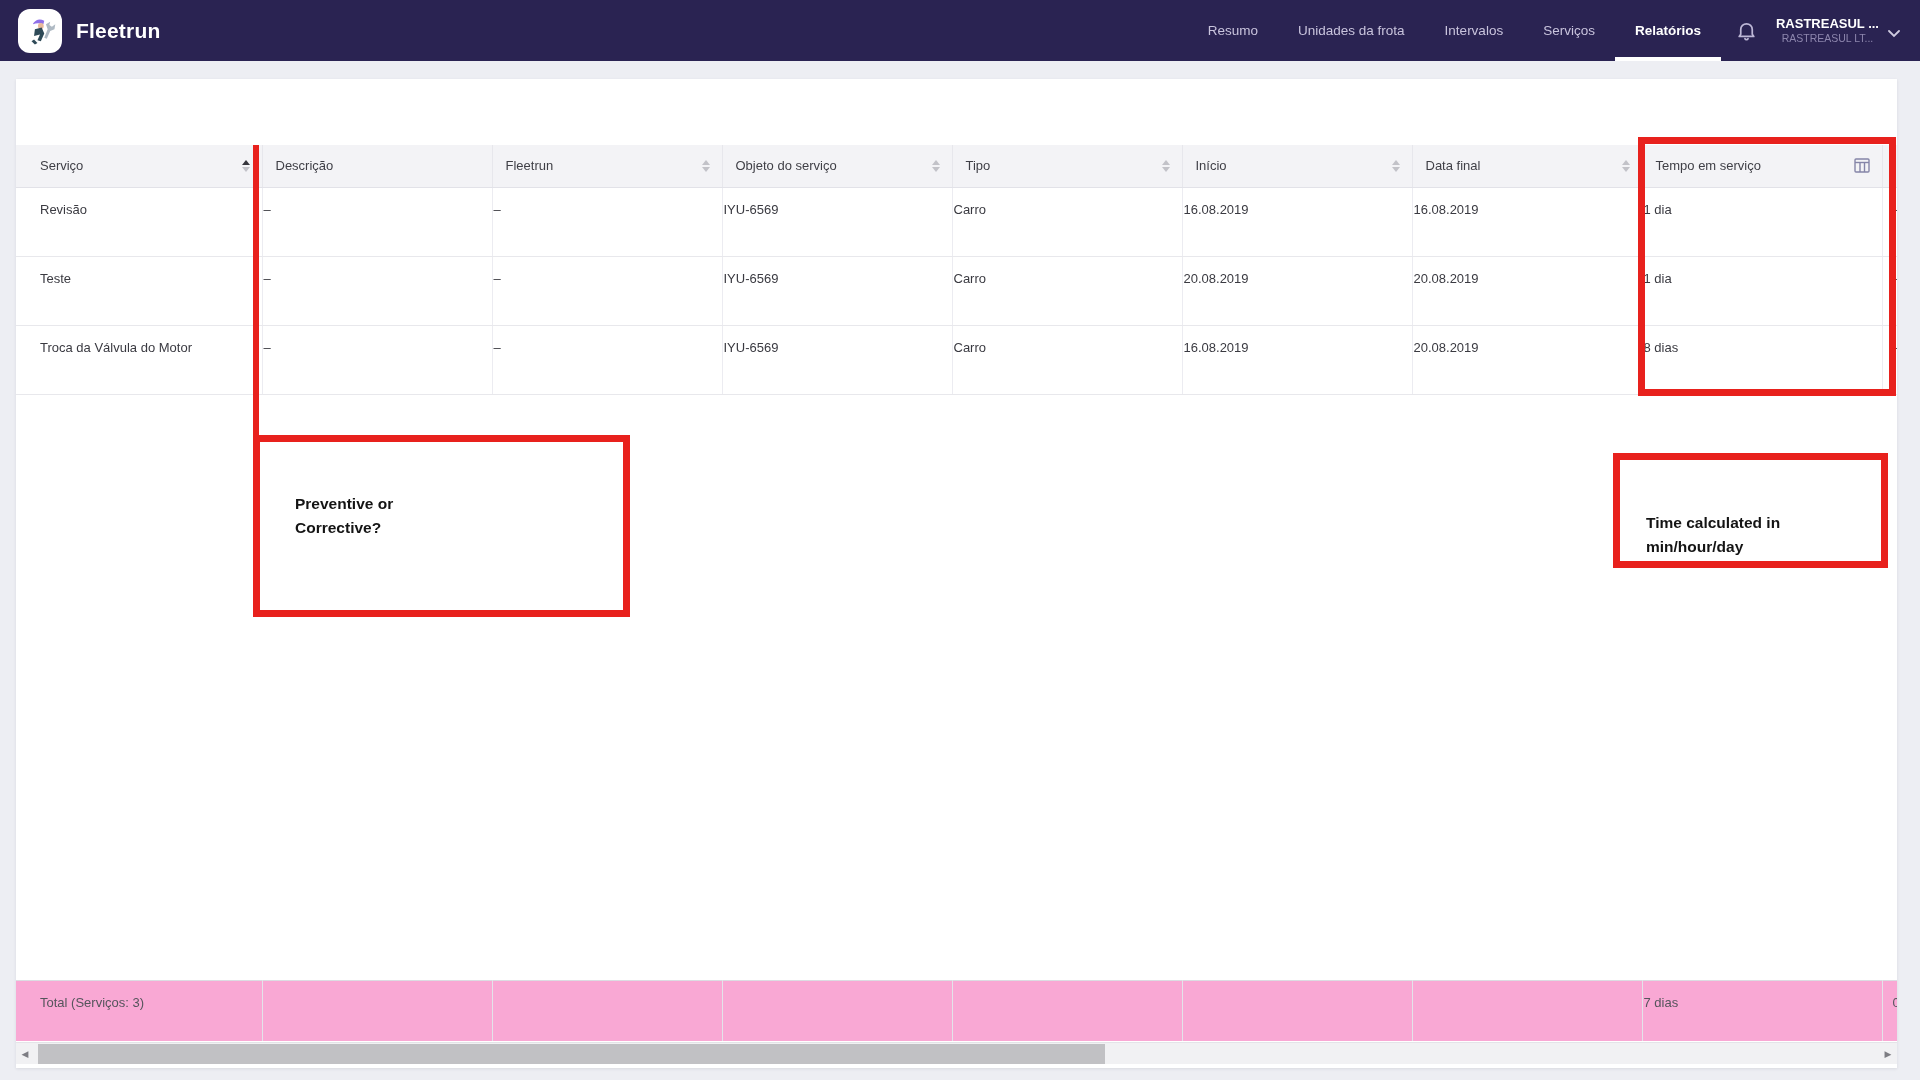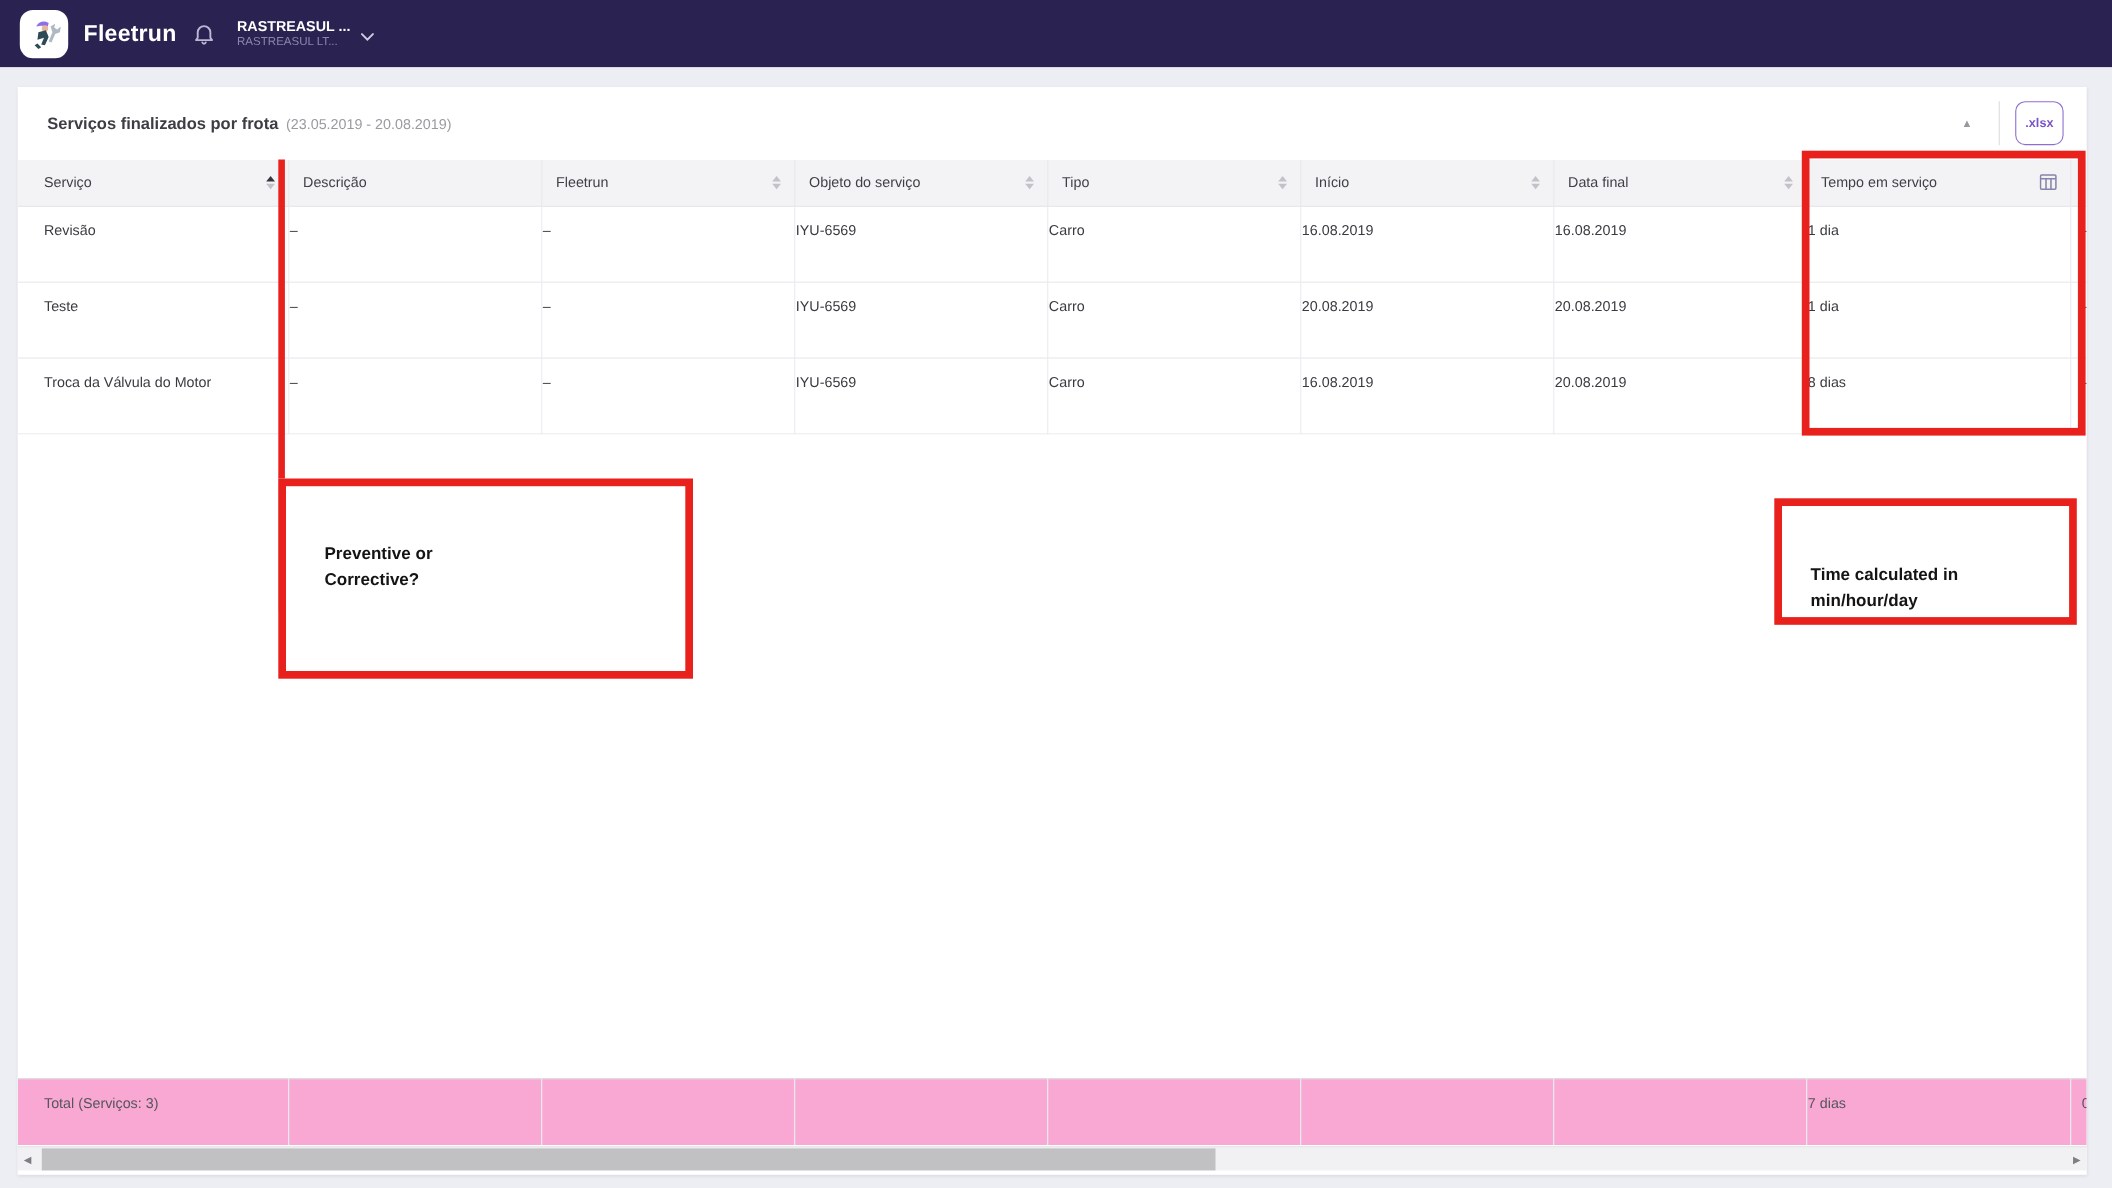--- a/index.html
+++ b/index.html
@@ -33,21 +33,21 @@
   }
   .nav-item.active { color:#ffffff; font-weight:bold; }
   .nav-item.active::after {
     content:""; position:absolute; left:0; right:0; bottom:0; height:4px;
     background:#ffffff;
   }
   .bell-wrap { display:flex; align-items:center; padding:0 18px 0 14px; cursor:pointer; }
   .user-wrap {
     display:flex; align-items:center; cursor:pointer; padding-right:20px;
   }
-  .user-text { text-align:left; line-height:1.25; }
+  .user-text { text-align:center; line-height:1.25; }
   .user-name { color:#ffffff; font-size:13px; font-weight:bold; }
   .user-company { color:#8d86ad; font-size:10.5px; }
   .chevron { margin-left:9px; margin-top:6px; }
 
   
   .card {
     position:absolute; left:16px; top:79px; width:1881px; height:989px;
     background:#ffffff; box-shadow:0 1px 3px rgba(40,40,60,.10);
     overflow:hidden;
   }
@@ -139,20 +139,27 @@
     <svg width="34" height="34" viewBox="0 0 40 40">
       <path d="M12 11 q5 -7 13 -3 l-1 4 q-7 -2 -12 0 z" fill="#8f6fe8"></path>
       <circle cx="21" cy="14" r="3.4" fill="#e8b89a"></circle>
       <path d="M14 18 l8 -2 3 7 -4 9 -4 -1 3 -7 -7 2 z" fill="#2e4a57"></path>
       <path d="M13 30 l4 4 -3 2 -4 -4 z" fill="#2e4a57"></path>
       <path d="M27 12 l5 -3 -1 4 3 2 4 -3 -1 6 -5 2 -4 9 -3 -1 4 -10 z" fill="#aeb9c3"></path>
     </svg>
   </div>
   <div class="brand">Fleetrun</div>
 
+  <div class="nav">
+    <div class="nav-item">Resumo</div>
+    <div class="nav-item">Unidades da frota</div>
+    <div class="nav-item">Intervalos</div>
+    <div class="nav-item">Serviços</div>
+    <div class="nav-item active">Relatórios</div>
+  </div>
 
   <div class="bell-wrap">
     <svg width="23" height="23" viewBox="0 0 24 24" fill="none" stroke="#bdb7d6" stroke-width="1.8" stroke-linejoin="round" stroke-linecap="round">
       <path d="M18 16v-5a6 6 0 0 0-12 0v5l-1.6 2.2h15.2z"></path>
       <path d="M10.4 20.5a1.7 1.7 0 0 0 3.2 0"></path>
     </svg>
   </div>
 
   <div class="user-wrap">
     <div class="user-text">
@@ -160,29 +167,20 @@
       <div class="user-company">RASTREASUL LT...</div>
     </div>
     <svg class="chevron" width="12" height="8" viewBox="0 0 12 8">
       <path d="M1 1l5 5 5-5" stroke="#cfcbe0" stroke-width="1.8" fill="none" stroke-linecap="round"></path>
     </svg>
   </div>
 </div>
 
 <div class="card">
 
-  <div class="title-bar">
-    <span class="report-title">Serviços finalizados por frota</span>
-    <span class="report-period">(23.05.2019 - 20.08.2019)</span>
-    <div class="title-actions">
-      <span class="collapse-btn">▲</span>
-      <span class="title-divider"></span>
-      <div class="xlsx-btn">.xlsx</div>
-    </div>
-  </div>
 
   <div class="table-zone">
     <table>
       <colgroup>
         <col class="c0">
           <col class="c1">
           <col class="c2">
           <col class="c3">
           <col class="c4">
         <col class="c5">

